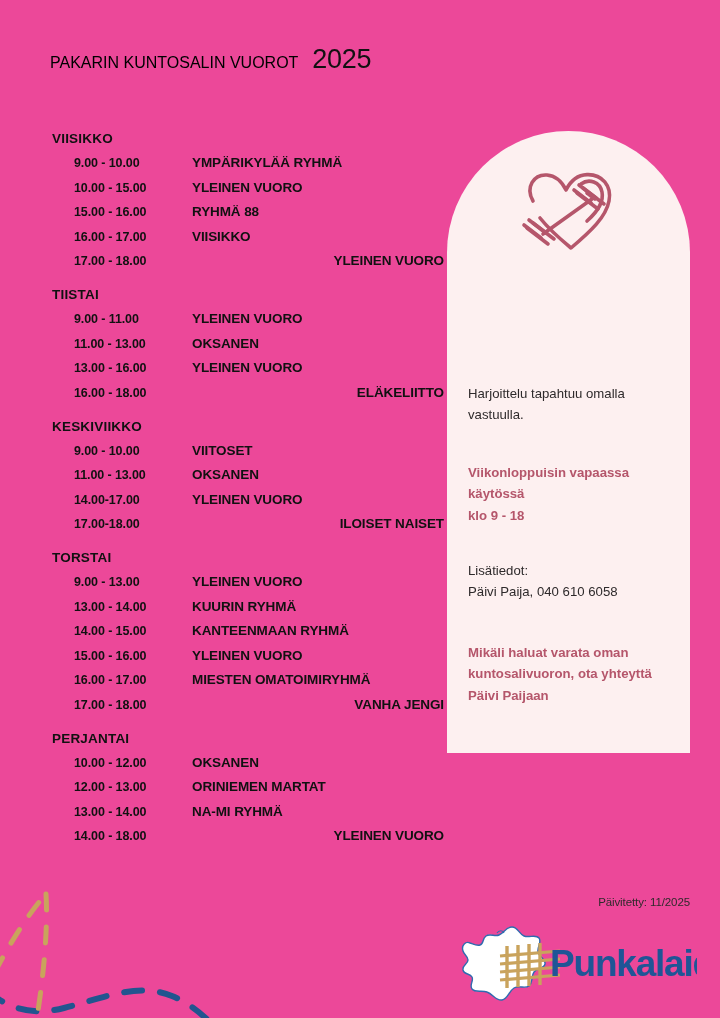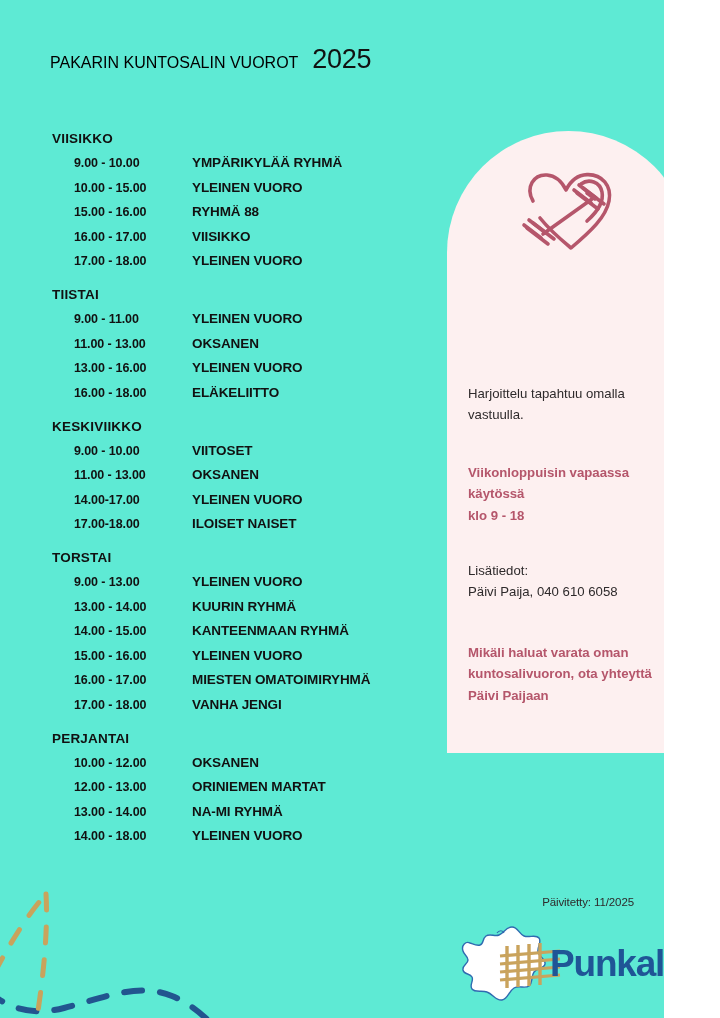--- a/index.html
+++ b/index.html
@@ -6,23 +6,23 @@
 
   html, body {
     width: 720px;
     height: 1018px;
     background: #ffffff;
     font-family: "Liberation Sans", sans-serif;
   }
 
   #poster {
     position: relative;
-    width: 664px;
+    width: 720px;
     height: 1018px;
-    background: #5eead4;
+    background: #ec4899;
     overflow: hidden;
   }
 
   
   #title-row {
     position: absolute;
     left: 50px;
     top: 44px;
     display: flex;
     align-items: baseline;
@@ -52,21 +52,21 @@
     letter-spacing: 0.2px;
     color: #111111;
     margin-bottom: 9px;
   }
   .slot {
     display: flex;
     align-items: baseline;
     margin-bottom: 9.5px;
     padding-left: 22px;
   }
-  .slot:last-child { margin-bottom: 0; }
+  .slot:last-child { margin-bottom: 0; justify-content: space-between; }
   .slot-time {
     width: 118px;
     flex: 0 0 118px;
     font-size: 12.5px;
     font-weight: 700;
     color: #111111;
     letter-spacing: -0.1px;
   }
   .slot-label {
     font-size: 13.5px;

